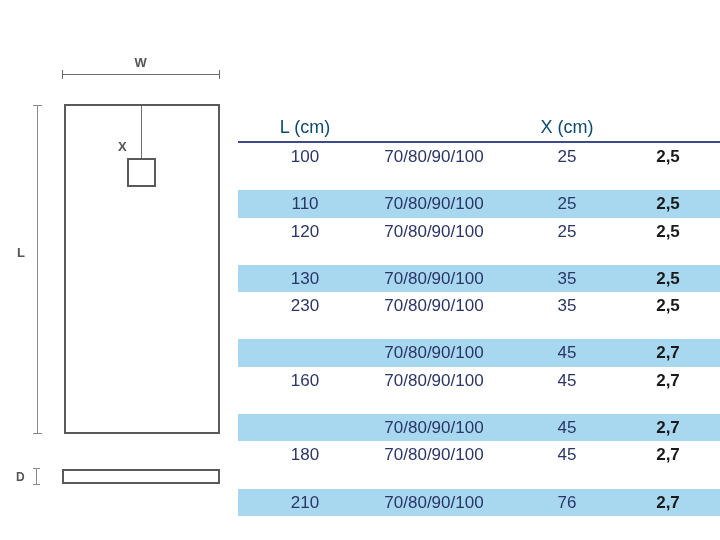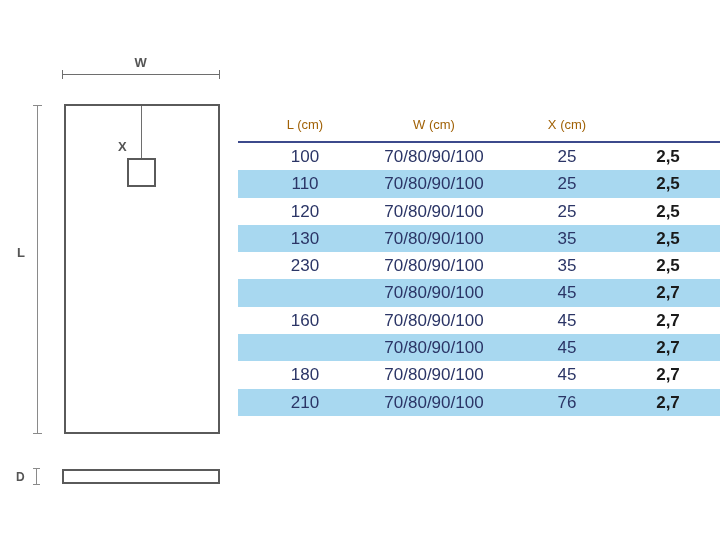--- a/index.html
+++ b/index.html
@@ -144,22 +144,22 @@
   }
 
   .thead {
     position: absolute;
     left: 0; top: 115px;
     width: 482px; height: 28px;
   }
   .hdr-l, .hdr-w, .hdr-x {
     position: absolute;
     top: 2px;
-    font-size: 13px;
-    color: #a16207;
+    font-size: 18px;
+    color: #0c4a6e;
     text-align: center;
   }
   .hdr-l { left: 12px;  width: 110px; }
   .hdr-w { left: 126px; width: 140px; }
   .hdr-x { left: 264px; width: 130px; }
 
   .header-rule {
     position: absolute;
     left: 0; top: 141px;
     width: 482px; height: 2px;
@@ -169,21 +169,21 @@
   .rows {
     position: absolute;
     left: 0; top: 143px;
     width: 482px;
   }
   .row {
     position: relative;
     height: 27.3px;
     width: 482px;
   }
-  .row.alt { background: #a8d8f0; }
+  .row.alt { background: #a8d8f0; margin-top: 20px; }
   .cell {
     position: absolute;
     top: 0;
     height: 27.3px;
     line-height: 27.3px;
     font-size: 17px;
     text-align: center;
     color: #2b3566;
   }
   .cell.c-l { left: 12px;  width: 110px; }
@@ -219,21 +219,20 @@
 
     <div class="d-label-left">D</div>
     <div class="d-tick-left"></div>
     <div class="side-view"></div>
   </div>
 
   <div id="table-area">
 
     <div class="thead">
       <div class="hdr-l">L (cm)</div>
-      <div class="hdr-w">W (cm)</div>
       <div class="hdr-x">X (cm)</div>
     </div>
     <div class="header-rule"></div>
 
     <div class="rows" id="rows">
         <div class="row">
           <div class="cell c-l">100</div>
           <div class="cell c-w">70/80/90/100</div>
           <div class="cell c-x">25</div>
           <div class="cell c-d">2,5</div>

